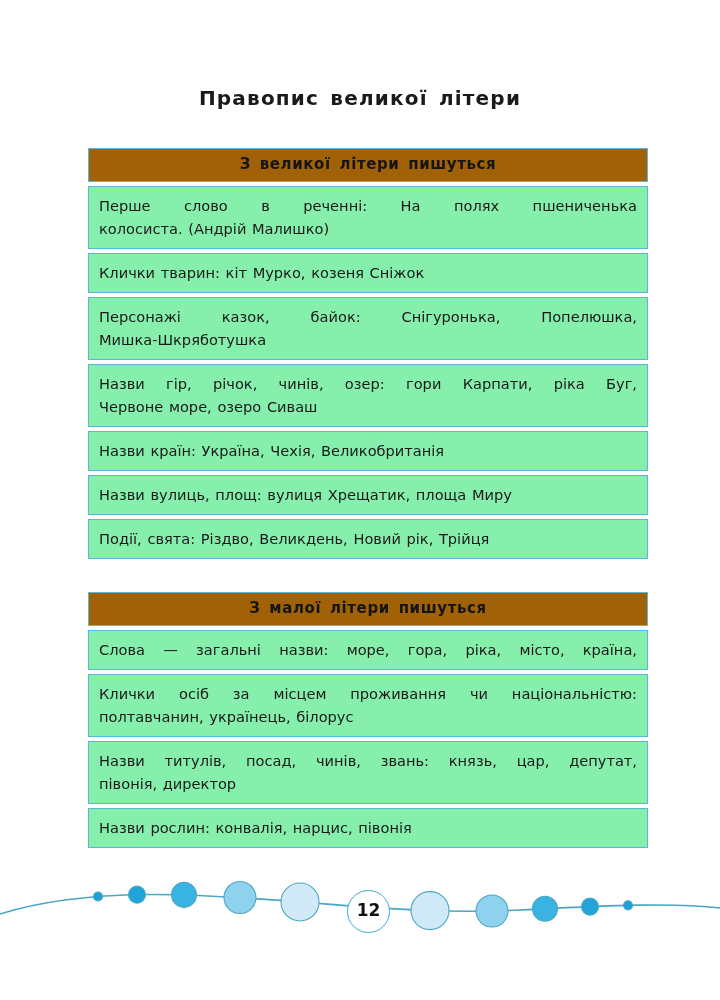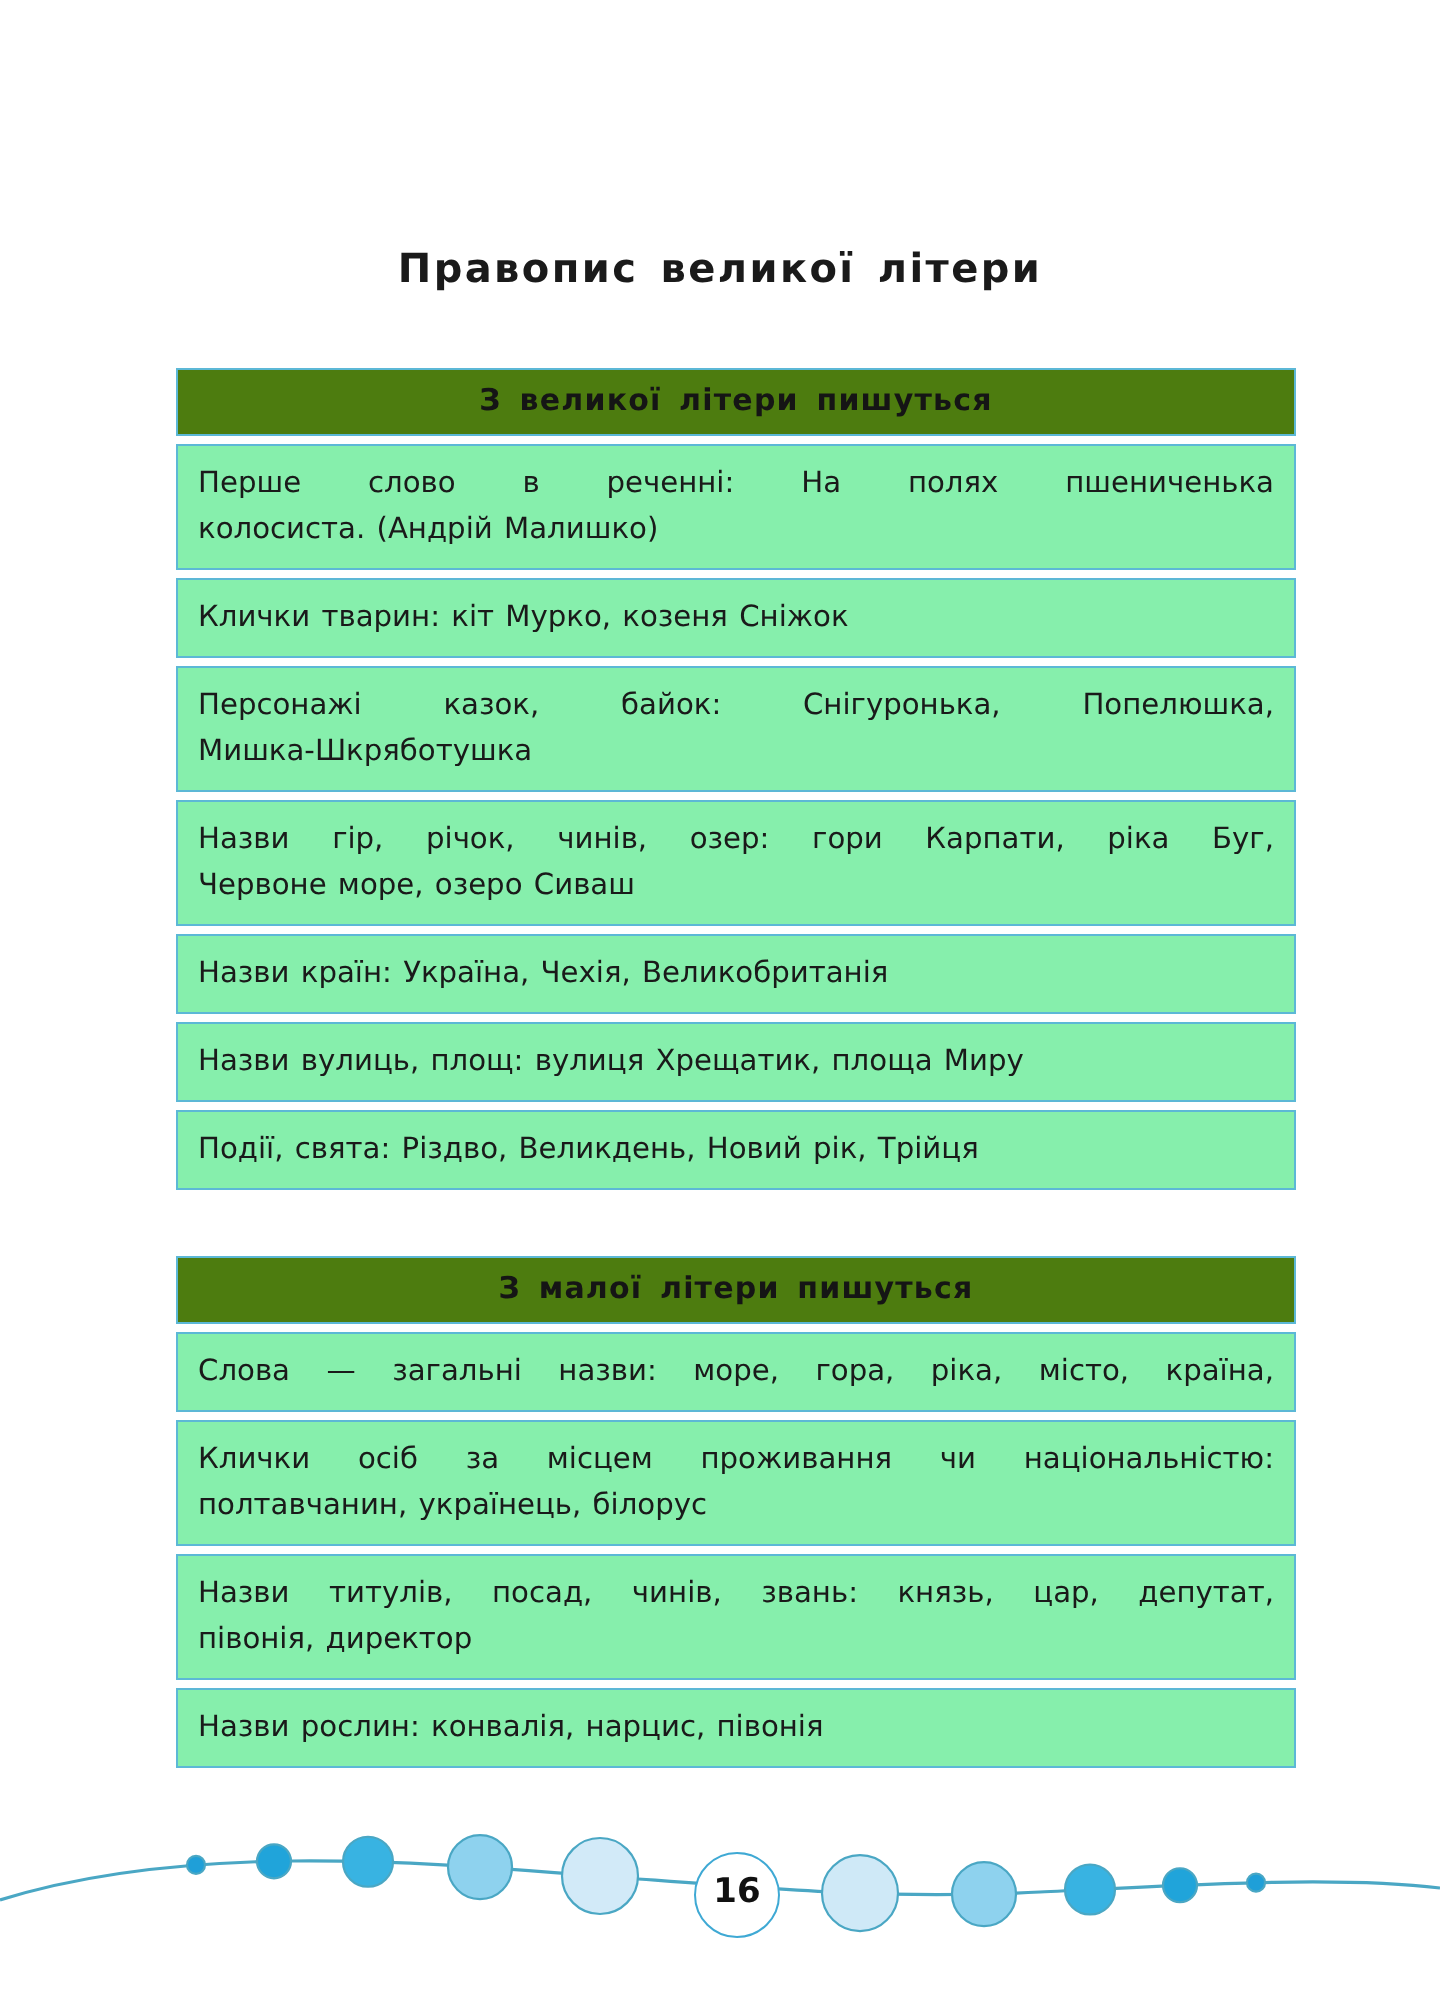--- a/index.html
+++ b/index.html
@@ -11,21 +11,20 @@
     height: 1000px;
     background: #ffffff;
     font-family: "DejaVu Sans", "Liberation Sans", sans-serif;
     position: relative;
     overflow: hidden;
   }
 
   .page {
     position: absolute;
     inset: 0;
-    margin-top: 36px;
   }
 
   .page-title {
     position: absolute;
     top: 86px;
     left: 0;
     width: 720px;
     text-align: center;
     font-size: 20px;
     font-weight: bold;
@@ -38,21 +37,21 @@
     position: absolute;
     left: 88px;
     width: 560px;
   }
 
   #table-1 { top: 148px; }
   #table-2 { top: 592px; }
 
   .table-header {
     box-sizing: border-box;
-    background: #4d7c0f;
+    background: #a16207;
     border: 1.5px solid #5cb8d6;
     height: 34px;
     line-height: 31px;
     text-align: center;
     font-size: 15px;
     font-weight: bold;
     color: #151515;
     letter-spacing: 0.6px;
     word-spacing: 3px;
     margin-bottom: 4px;
@@ -180,15 +179,15 @@
         <circle cx="240" cy="31.55" r="16" fill="#8ed2ee" stroke="#4aa7c4" stroke-width="1.1"></circle>
         <circle cx="300" cy="36.00" r="19" fill="#d2eaf8" stroke="#4aa7c4" stroke-width="1.1"></circle>
         <circle cx="430" cy="44.60" r="19" fill="#cfe9f7" stroke="#4aa7c4" stroke-width="1.1"></circle>
         <circle cx="492" cy="45.02" r="16" fill="#8ed2ee" stroke="#4aa7c4" stroke-width="1.1"></circle>
         <circle cx="545" cy="42.75" r="12.5" fill="#38b3e2" stroke="#4aa7c4" stroke-width="1.1"></circle>
         <circle cx="590" cy="40.63" r="8.5" fill="#20a4da" stroke="#4aa7c4" stroke-width="1.1"></circle>
         <circle cx="628" cy="39.33" r="4.5" fill="#1f9fd8" stroke="#4aa7c4" stroke-width="1.1"></circle>
       </g>
   </svg>
 
-  <div class="page-number">16</div>
+  <div class="page-number">12</div>
 
 </div>
 
 </body></html>

